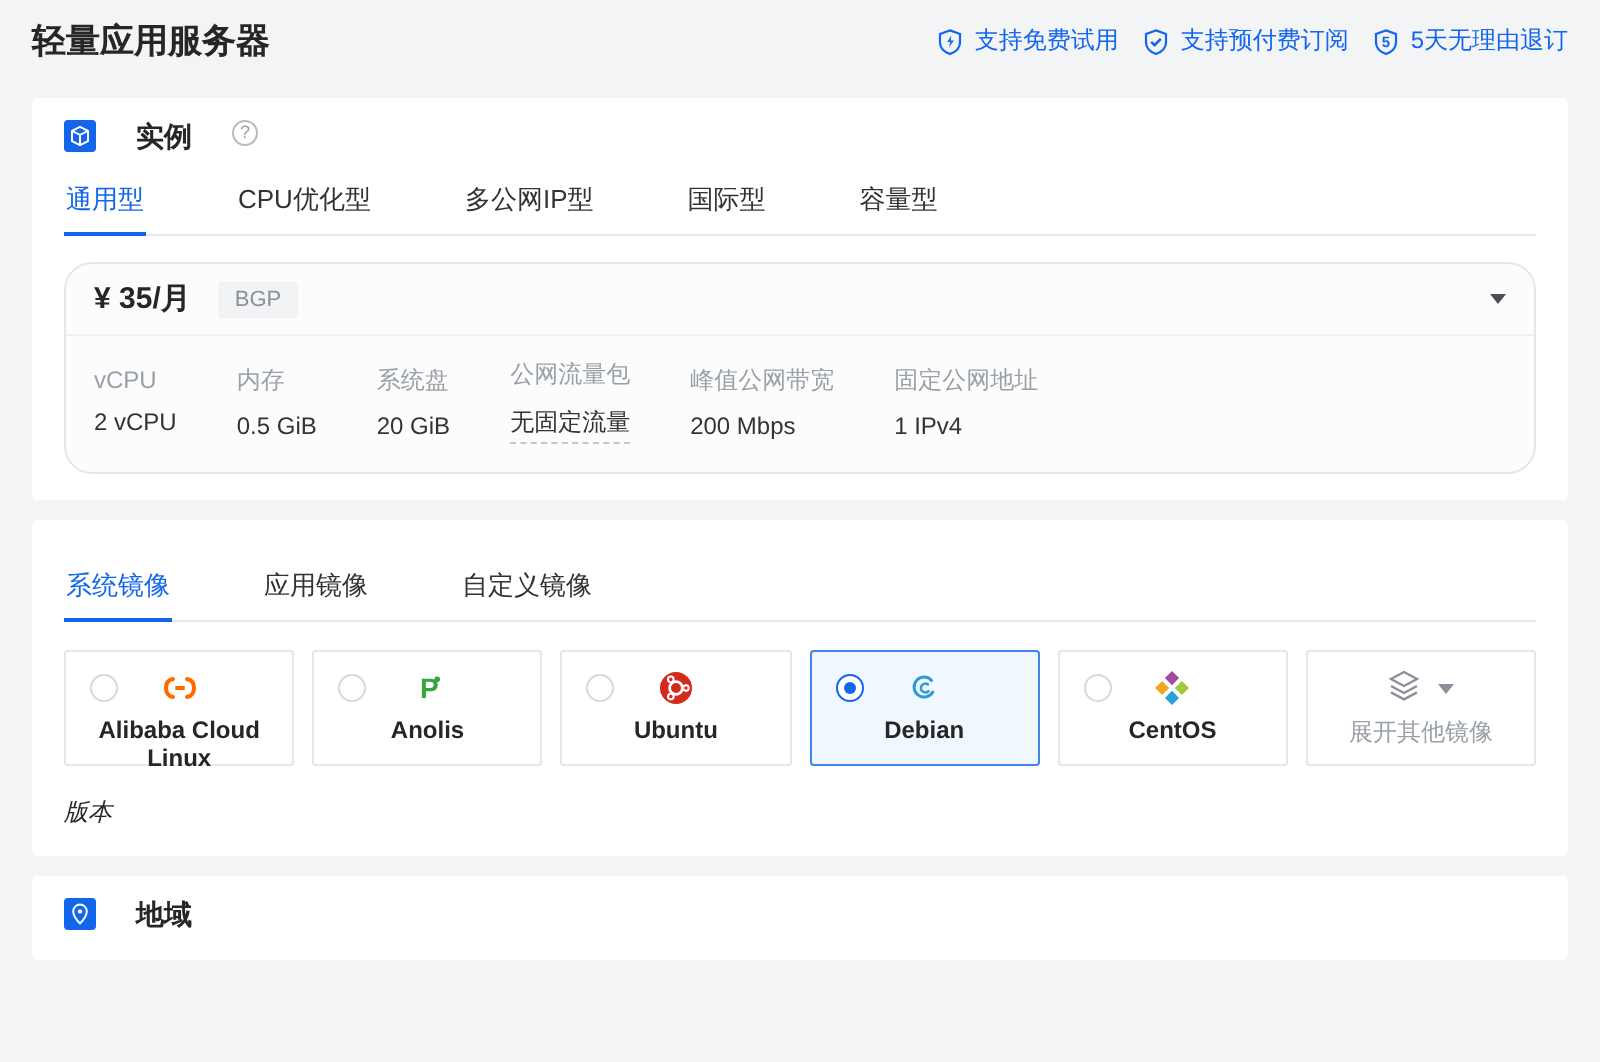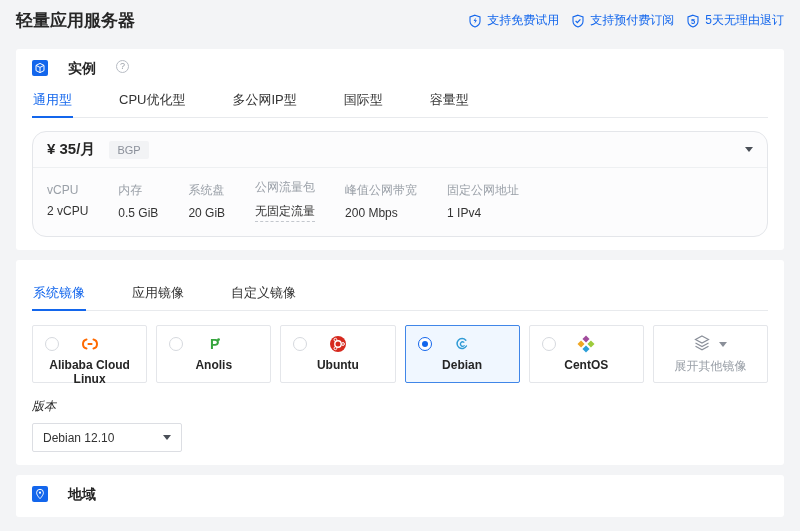--- a/index.html
+++ b/index.html
@@ -240,24 +240,20 @@
               <path d="M2.5 12.2L9 15.7l6.5-3.5" fill="none" stroke="#8a8f99" stroke-width="1.2"></path>
             </svg>
         </span>
         <span class="caret-down gray"></span>
       </div>
       <div class="os-name expand-name">展开其他镜像</div>
     </div>
   </div>
 
   <div class="field-label">版本</div>
-  <div class="select">
-    <span class="sel-text">Debian 12.10</span>
-    <span class="sel-caret caret-down"></span>
-  </div>
 </div>
 
 <div class="card">
   <div class="section-head">
     <span class="section-icon">
       <svg width="12" height="12" viewBox="0 0 12 12">
           <path d="M6 1.3a3.4 3.4 0 0 1 3.4 3.4C9.4 7.2 6 10.7 6 10.7S2.6 7.2 2.6 4.7A3.4 3.4 0 0 1 6 1.3z" fill="none" stroke="#fff" stroke-width="1"></path>
           <circle cx="6" cy="4.7" r="1.1" fill="#fff"></circle>
         </svg>
     </span>

